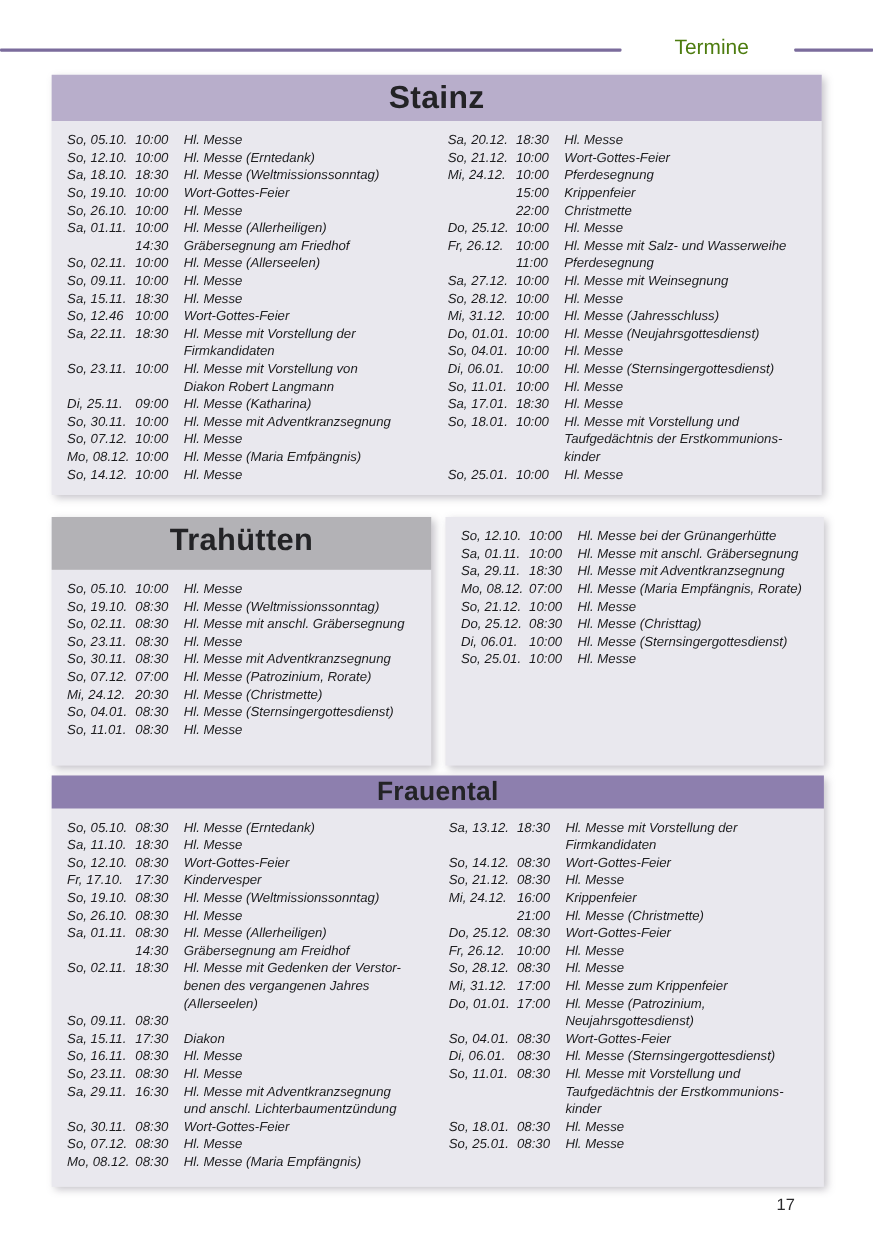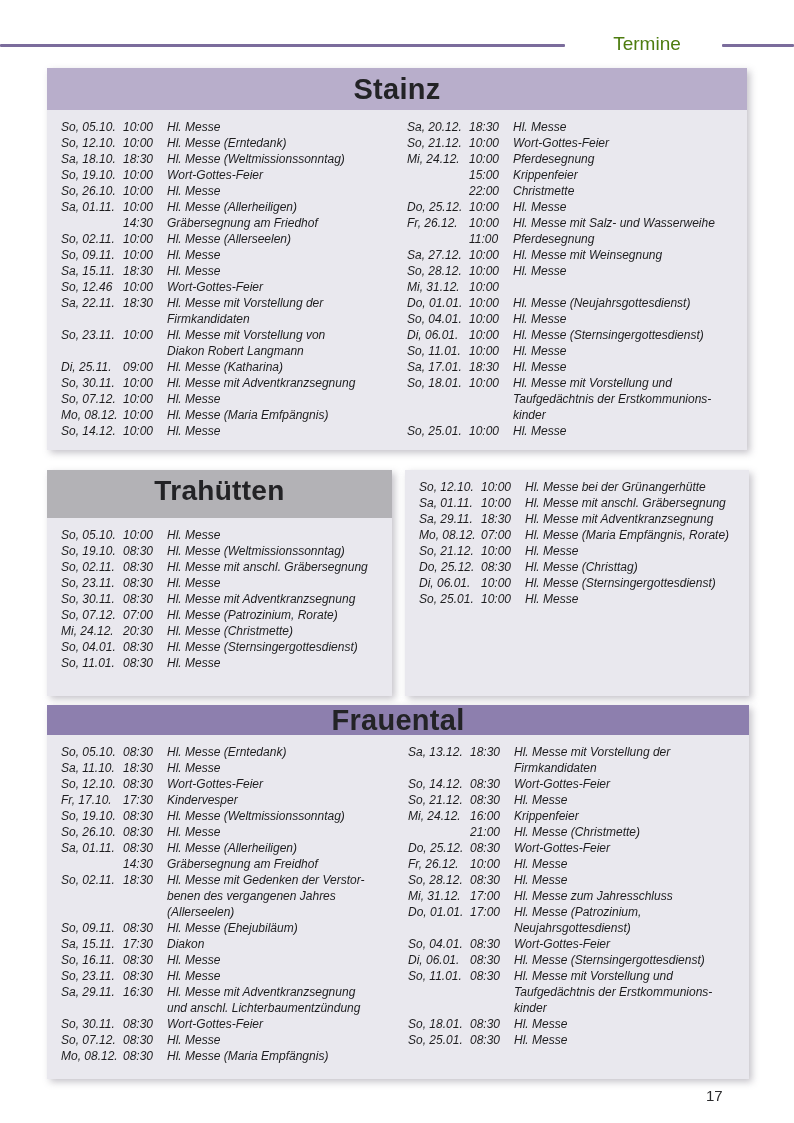--- a/index.html
+++ b/index.html
@@ -28,21 +28,21 @@
   }
   .box-header{
     width:100%;text-align:center;font-weight:bold;color:#232326;
     letter-spacing:0.3px;
   }
   .hdr-purple-light{background:var(--header-purple-light,#b8aecb);}
   .hdr-purple-dark{background:var(--header-purple-dark,#8d7fae);}
   .hdr-gray{background:var(--header-gray,#b3b2b6);}
   .hdr-lg{height:42px;line-height:42px;font-size:29px;}
   .hdr-md{height:48px;line-height:42px;font-size:28px;}
-  .hdr-sm{height:30px;line-height:30px;font-size:29px;}
+  .hdr-sm{height:30px;line-height:30px;font-size:24px;}
 
   .box-body{padding:9px 10px 0 14px;display:flex;gap:16px;font-style:italic;}
   .col{flex:1;min-width:0;}
 
   .row{
     display:grid;grid-template-columns:62px 44px 1fr;
     font-size:12px;line-height:16px;color:#1d1d1f;
   }
   .row .date{white-space:nowrap;}
   .row .time{white-space:nowrap;}
@@ -211,20 +211,21 @@
             <span class="desc">Hl. Messe mit Weinsegnung</span>
           </div>
           <div class="row">
             <span class="date">So, 28.12.</span>
             <span class="time">10:00</span>
             <span class="desc">Hl. Messe</span>
           </div>
           <div class="row">
             <span class="date">Mi, 31.12.</span>
             <span class="time">10:00</span>
+            <span class="desc">Hl. Messe (Jahresschluss)</span>
           </div>
           <div class="row">
             <span class="date">Do, 01.01.</span>
             <span class="time">10:00</span>
             <span class="desc">Hl. Messe (Neujahrsgottesdienst)</span>
           </div>
           <div class="row">
             <span class="date">So, 04.01.</span>
             <span class="time">10:00</span>
             <span class="desc">Hl. Messe</span>
@@ -407,21 +408,20 @@
           <div class="row">
             <span class="date">So, 02.11.</span>
             <span class="time">18:30</span>
             <span class="desc">Hl. Messe mit Gedenken der Verstor-
 benen des vergangenen Jahres
 (Allerseelen)</span>
           </div>
           <div class="row">
             <span class="date">So, 09.11.</span>
             <span class="time">08:30</span>
-            <span class="desc">Hl. Messe (Ehejubiläum)</span>
           </div>
           <div class="row">
             <span class="date">Sa, 15.11.</span>
             <span class="time">17:30</span>
             <span class="desc">Diakon</span>
           </div>
           <div class="row">
             <span class="date">So, 16.11.</span>
             <span class="time">08:30</span>
             <span class="desc">Hl. Messe</span>
@@ -491,21 +491,21 @@
             <span class="desc">Hl. Messe</span>
           </div>
           <div class="row">
             <span class="date">So, 28.12.</span>
             <span class="time">08:30</span>
             <span class="desc">Hl. Messe</span>
           </div>
           <div class="row">
             <span class="date">Mi, 31.12.</span>
             <span class="time">17:00</span>
-            <span class="desc">Hl. Messe zum Jahresschluss</span>
+            <span class="desc">Hl. Messe zum Krippenfeier</span>
           </div>
           <div class="row">
             <span class="date">Do, 01.01.</span>
             <span class="time">17:00</span>
             <span class="desc">Hl. Messe (Patrozinium,
 Neujahrsgottesdienst)</span>
           </div>
           <div class="row">
             <span class="date">So, 04.01.</span>
             <span class="time">08:30</span>

